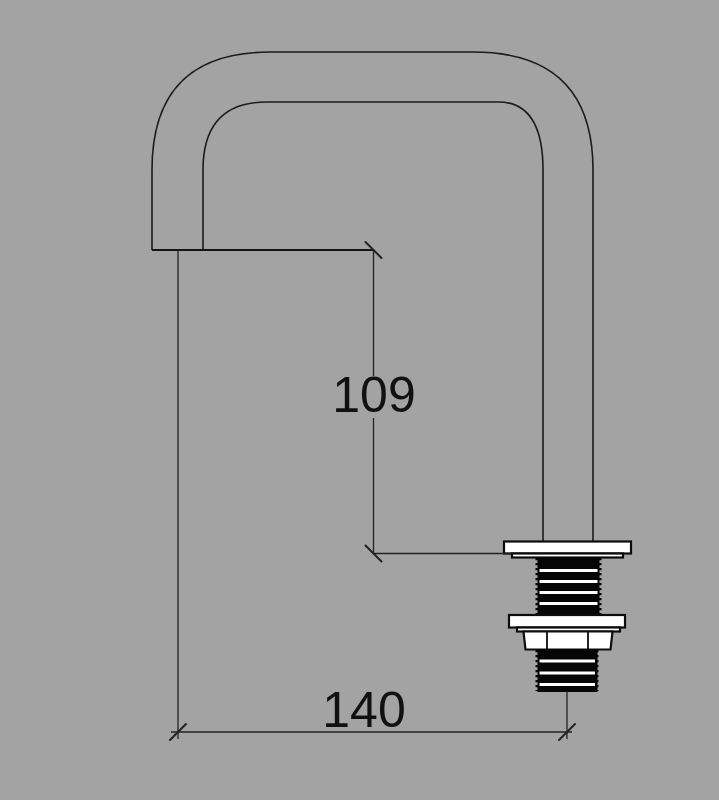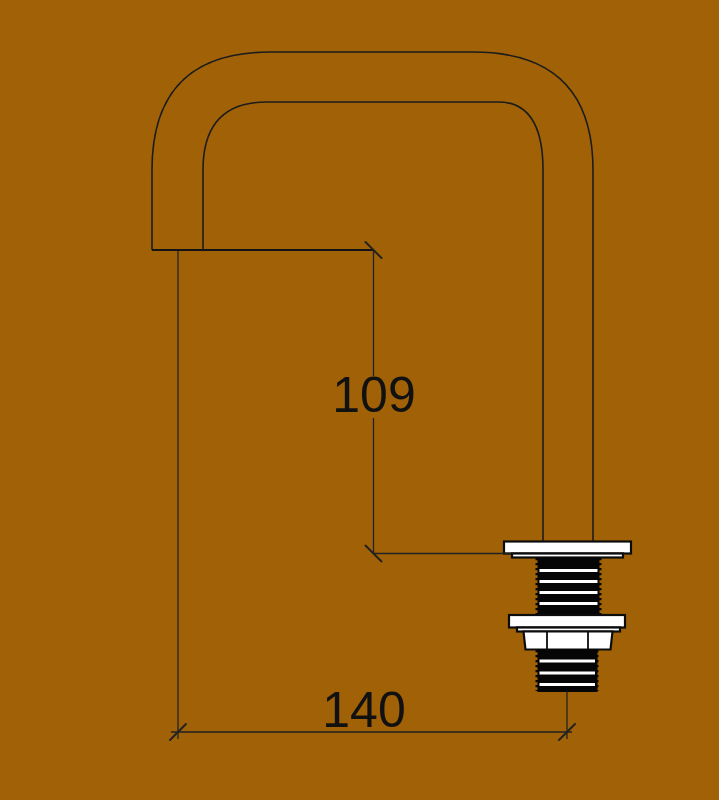--- a/index.html
+++ b/index.html
@@ -5,21 +5,21 @@
   html, body {
     margin: 0;
     padding: 0;
     background: #ffffff;
     font-family: "Liberation Sans", sans-serif;
   }
   .canvas-wrap {
     position: relative;
     width: 719px;
     height: 800px;
-    background: #a16207;
+    background: #a3a3a3;
     overflow: hidden;
   }
   svg { display: block; }
   .outline   { fill: none; stroke: #1c1c1c; stroke-width: 1.6; }
   .thickline { fill: none; stroke: #141414; stroke-width: 2; }
   .dimline   { fill: none; stroke: #222222; stroke-width: 1.3; }
   .tick      { fill: none; stroke: #222222; stroke-width: 2; stroke-linecap: round; }
   .part      { fill: #ffffff; stroke: #0c0c0c; stroke-width: 2.2; }
   .thread    { fill: #060606; stroke: #060606; stroke-width: 1; }
   .stripe    { stroke: #ffffff; stroke-width: 3.2; }

